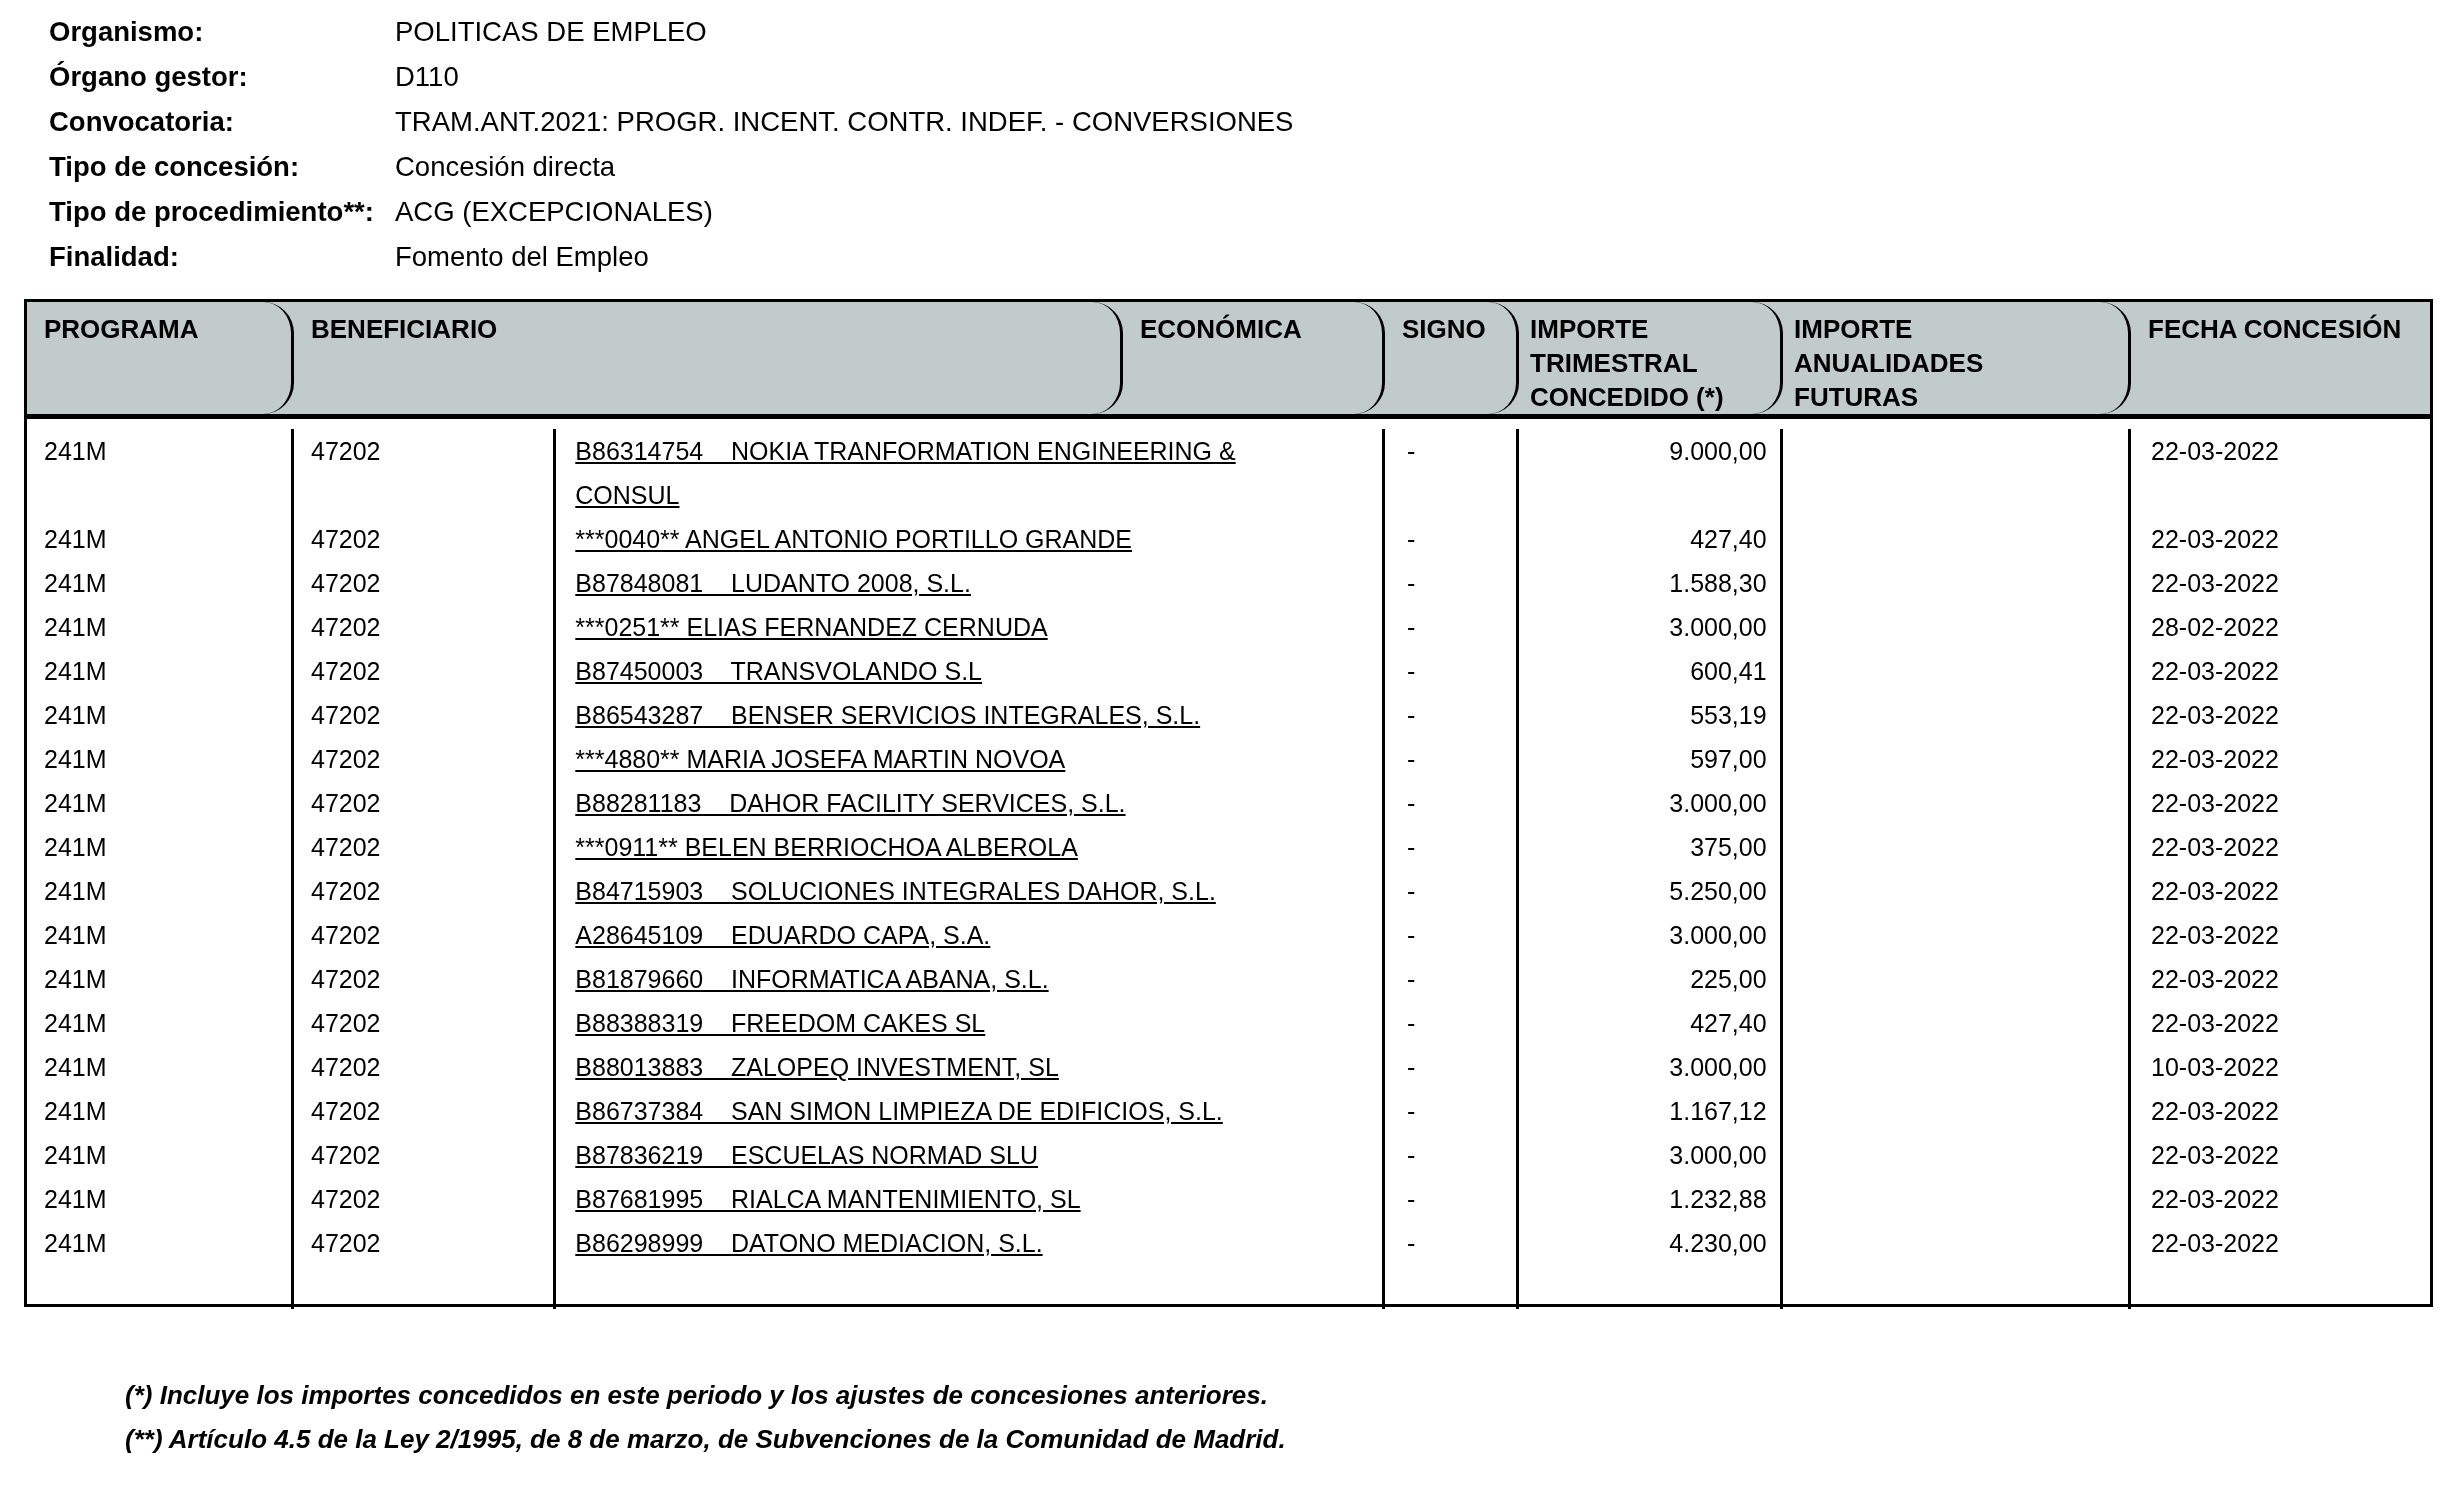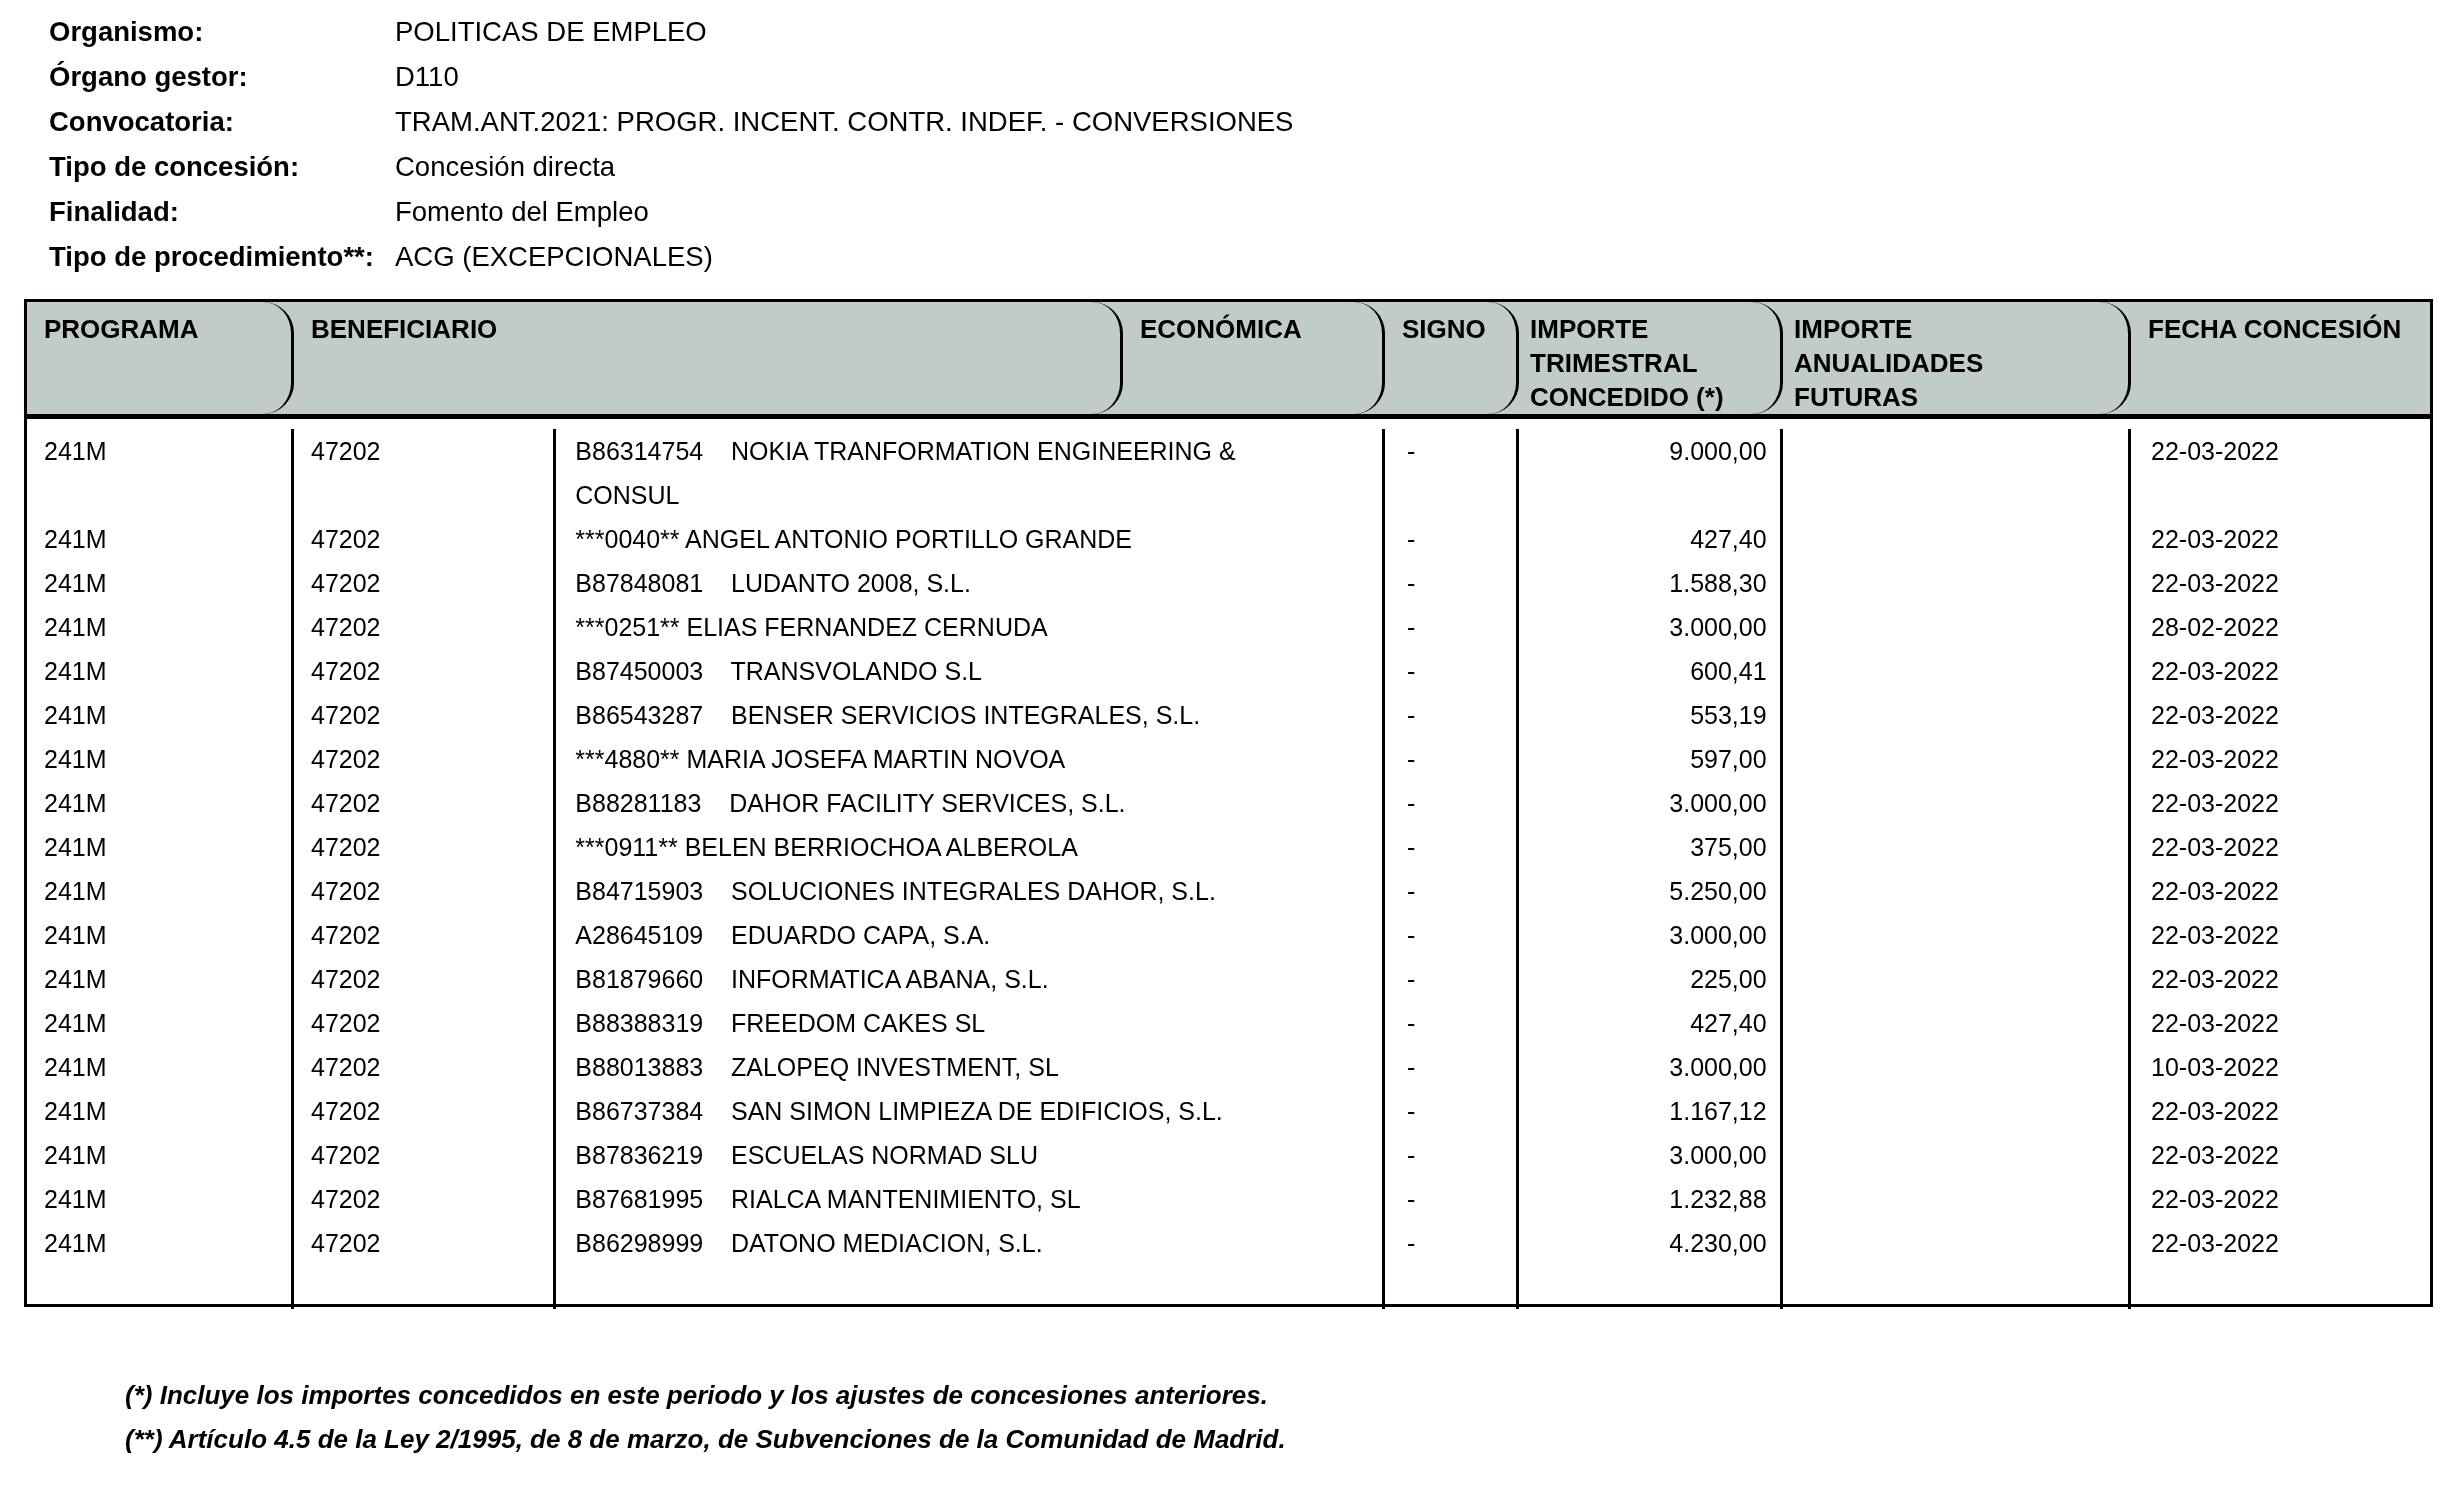--- a/index.html
+++ b/index.html
@@ -93,20 +93,21 @@
   .c1 { flex: 0 0 262px; width: 262px; }
   .c2 { flex: 0 0 829px; width: 829px; }
   .c3 { flex: 0 0 134px; width: 134px; }
   .c4 { flex: 0 0 264px; width: 264px; }
   .c5 { flex: 0 0 348px; width: 348px; }
   .c6 { flex: 1 1 auto; border-right: none; }
   .td.c2 {
     white-space: pre-wrap;
     padding-left: 19.3px;
     padding-right: 22px;
+    text-decoration: underline;
   }
   .td.c3 { padding-left: 22px; }
   .td.c4 {
     text-align: right;
     padding-right: 13.4px;
     padding-left: 0;
   }
   .td.c6 { padding-left: 20px; }
   .th.c4, .th.c5 { padding-left: 11px; }
 
@@ -138,26 +139,26 @@
     </div>
     <div class="meta-row">
       <span class="meta-label">Convocatoria:</span>
       <span class="meta-value">TRAM.ANT.2021: PROGR. INCENT. CONTR. INDEF. - CONVERSIONES</span>
     </div>
     <div class="meta-row">
       <span class="meta-label">Tipo de concesión:</span>
       <span class="meta-value">Concesión directa</span>
     </div>
     <div class="meta-row">
+      <span class="meta-label">Tipo de procedimiento**:</span>
+      <span class="meta-value">ACG (EXCEPCIONALES)</span>
+    </div>
+    <div class="meta-row">
       <span class="meta-label">Finalidad:</span>
       <span class="meta-value">Fomento del Empleo</span>
-    </div>
-    <div class="meta-row">
-      <span class="meta-label">Tipo de procedimiento**:</span>
-      <span class="meta-value">ACG (EXCEPCIONALES)</span>
     </div>
   </div>
 
   <div class="grants-table">
     <div class="thead">
       <div class="th c0">PROGRAMA</div>
       <div class="th c2">BENEFICIARIO</div>
       <div class="th c1">ECONÓMICA</div>
       <div class="th c3">SIGNO</div>
       <div class="th c4">IMPORTE

